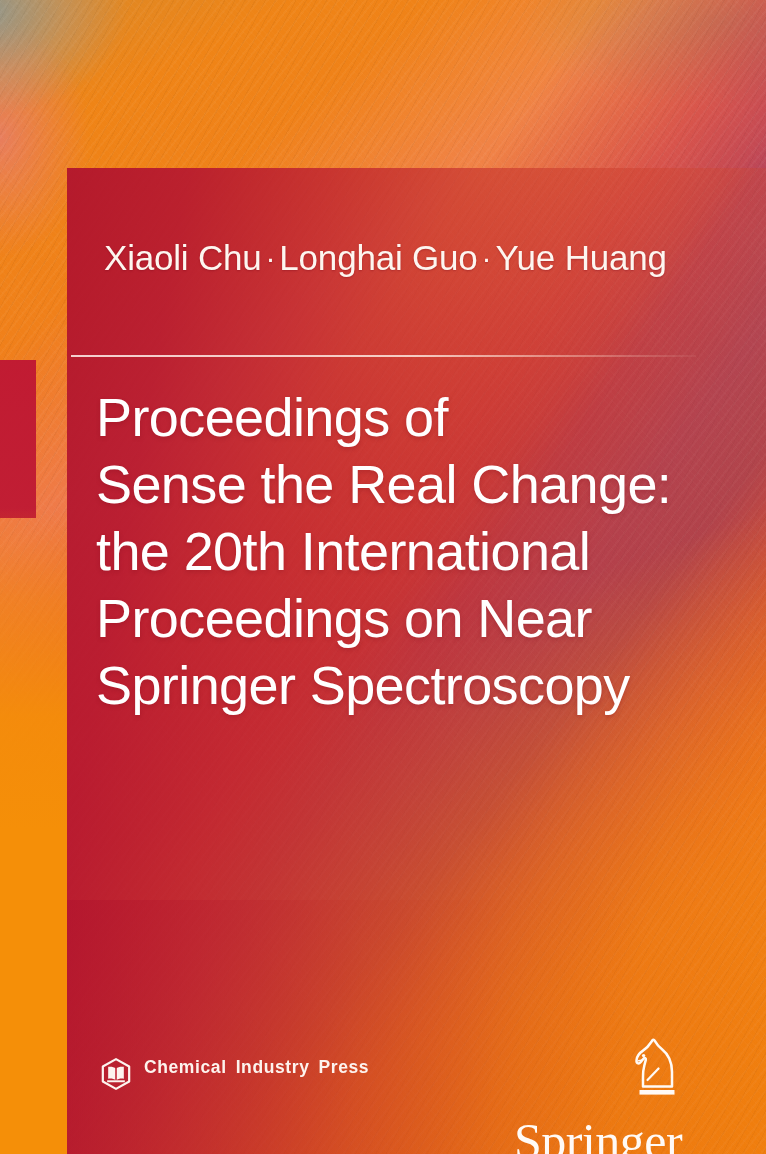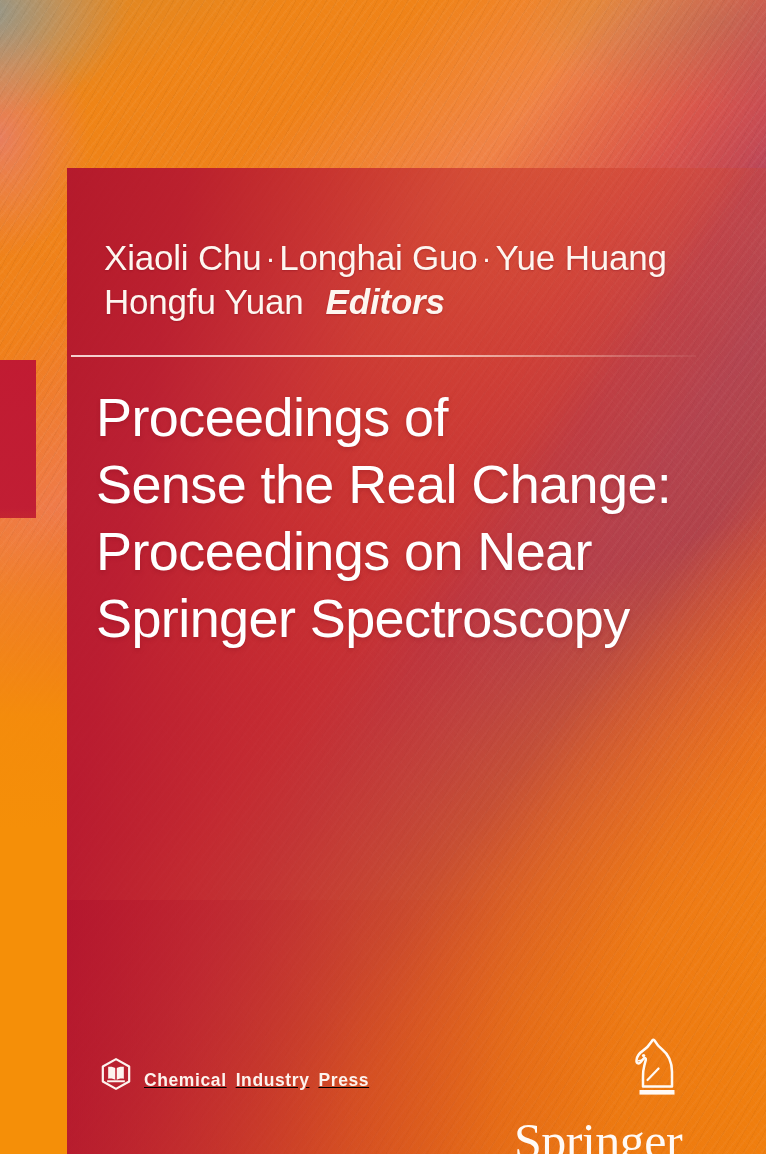--- a/index.html
+++ b/index.html
@@ -234,23 +234,22 @@
     white-space: nowrap;
     text-shadow: 0 2px 4px rgba(130,15,30,0.30);
   }
 
   
   #cip-logo {
     position: absolute;
     left: 99px;
     top: 1057px;
     display: flex;
-    align-items: flex-end;
+    align-items: flex-start;
     gap: 11px;
-    text-decoration: underline;
   }
   #cip-logo .mark {
     width: 34px;
     height: 34px;
     flex: none;
   }
   #cip-logo .wordmark {
     color: #fdf3ee;
     font-size: 17.5px;
     font-weight: 700;
@@ -304,30 +303,28 @@
 
   <div id="red-panel"></div>
   <div id="red-panel-bottom-fade"></div>
 
   <div id="left-strip"></div>
 
   <div id="editors-block">
     <div class="editor-line">
       <span>Xiaoli Chu</span><span class="sep">·</span><span>Longhai Guo</span><span class="sep">·</span><span>Yue Huang</span>
     </div>
-    <div class="editor-line">
-      <span>Hongfu Yuan</span><span class="editors-role">Editors</span>
-    </div>
   </div>
 
   <div id="divider-rule"></div>
 
   <div id="title-block">
     <div class="title-line">Proceedings of</div>
     <div class="title-line">Sense the Real Change:</div>
+    <div class="title-line">the 20th International</div>
     <div class="title-line">Proceedings on Near</div>
     <div class="title-line">Springer Spectroscopy</div>
   </div>
 
   <div id="cip-logo">
     <svg class="mark" viewBox="0 0 40 40">
       <polygon points="20,2.5 35.5,11.2 35.5,28.8 20,37.5 4.5,28.8 4.5,11.2" fill="none" stroke="#fdf3ee" stroke-width="2.6" stroke-linejoin="round"></polygon>
       <path d="M20,13.5 C17.4,11.3 13.2,11.0 10.8,11.6 L10.8,25.6 C13.2,25.0 17.4,25.3 20,27.5 Z" fill="#fdf3ee"></path>
       <path d="M20,13.5 C22.6,11.3 26.8,11.0 29.2,11.6 L29.2,25.6 C26.8,25.0 22.6,25.3 20,27.5 Z" fill="#fdf3ee"></path>
       <rect x="19.1" y="12.6" width="1.8" height="15.4" fill="#c0202f"></rect>

